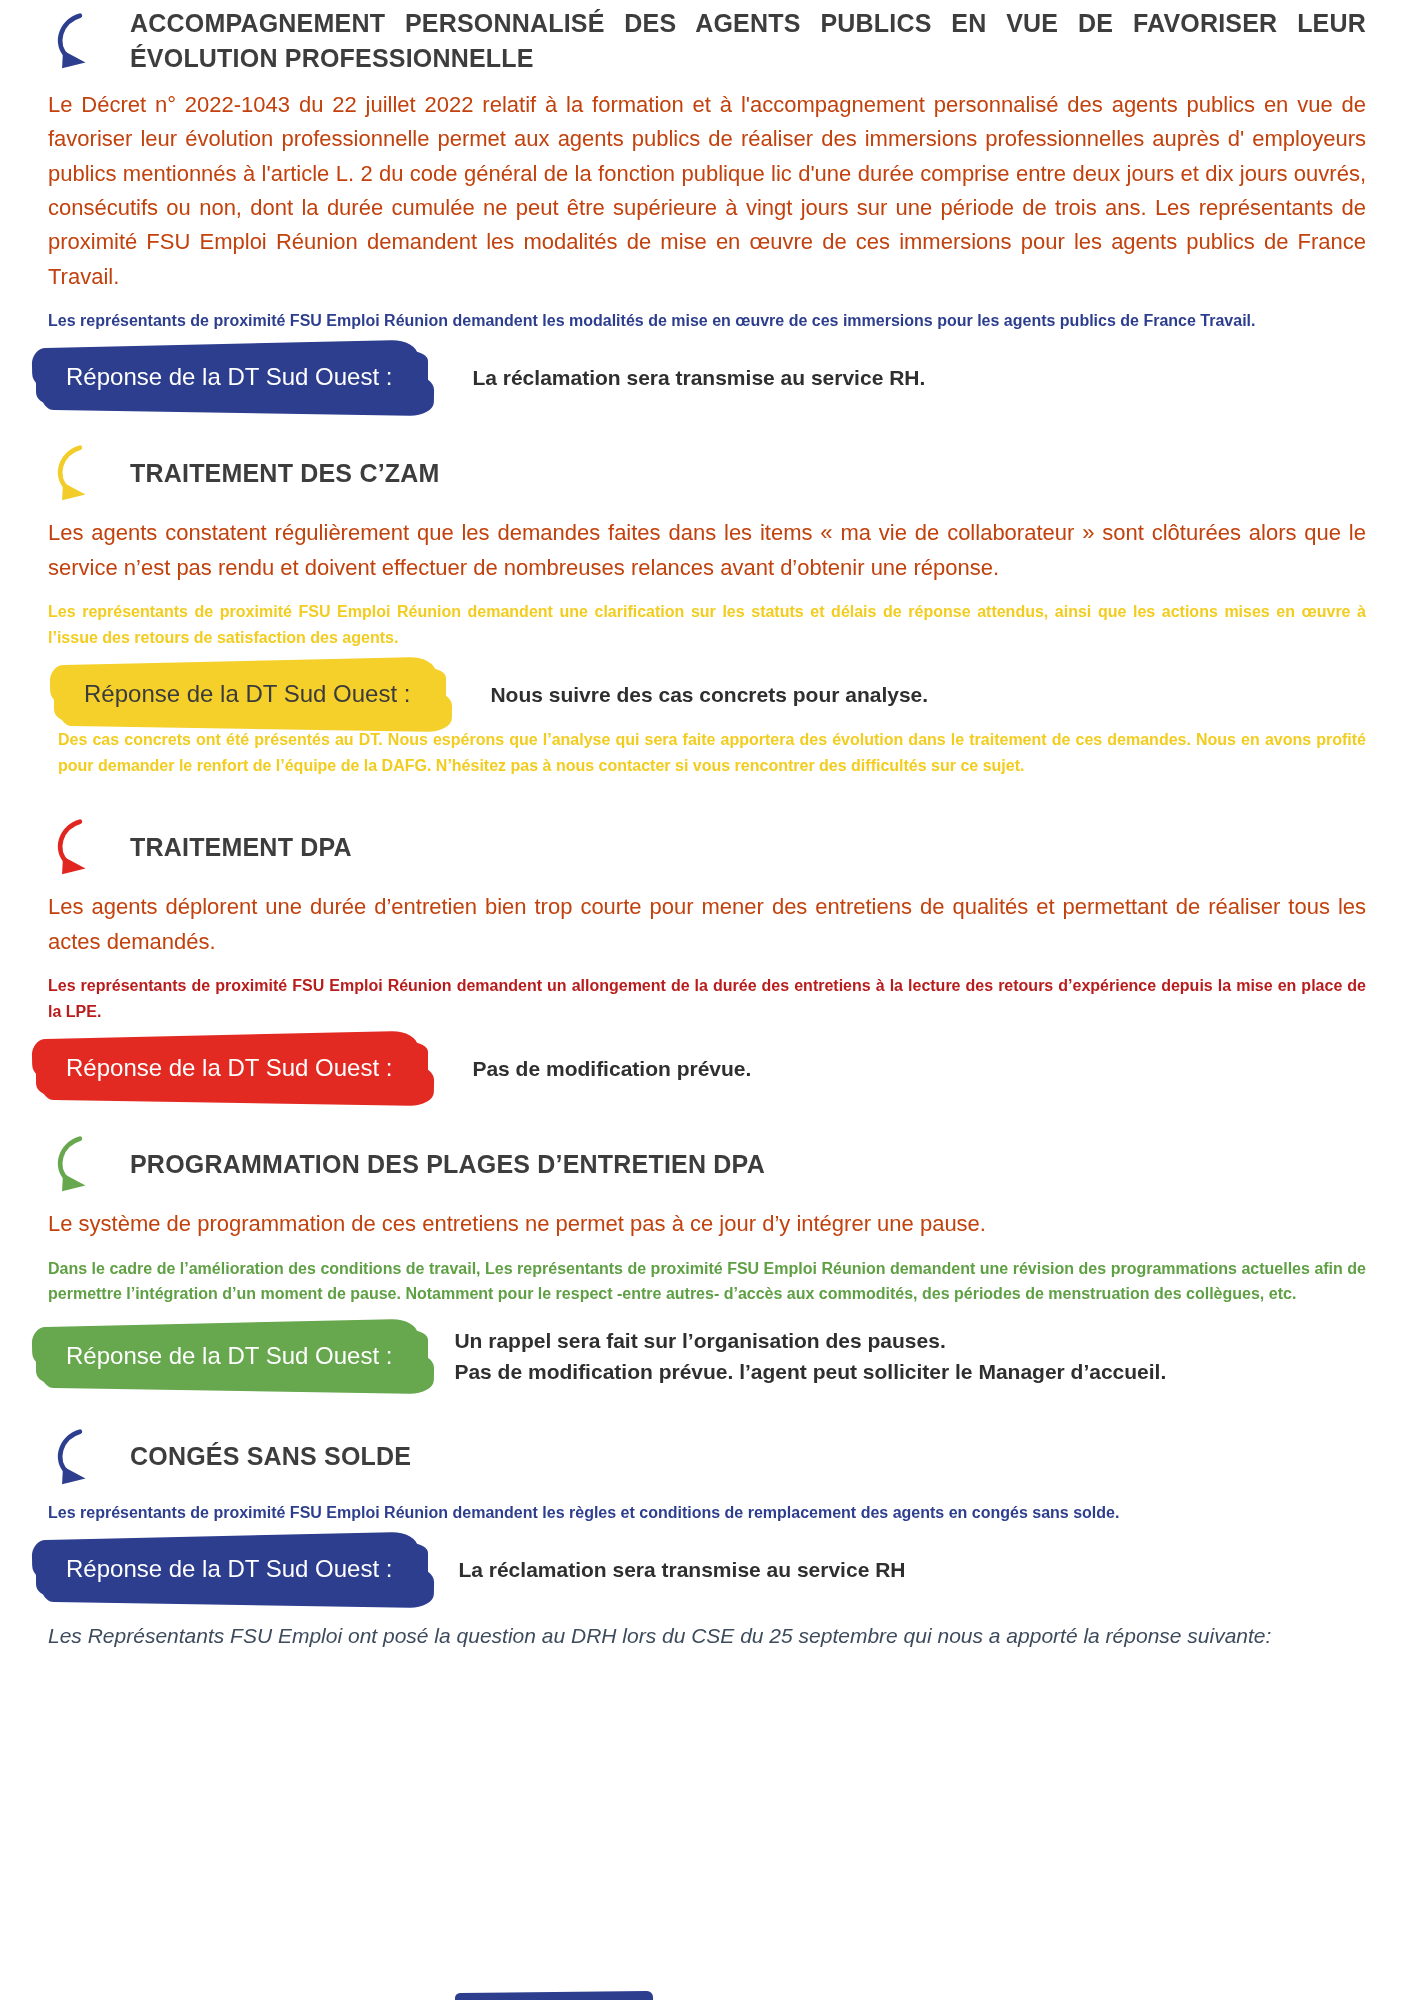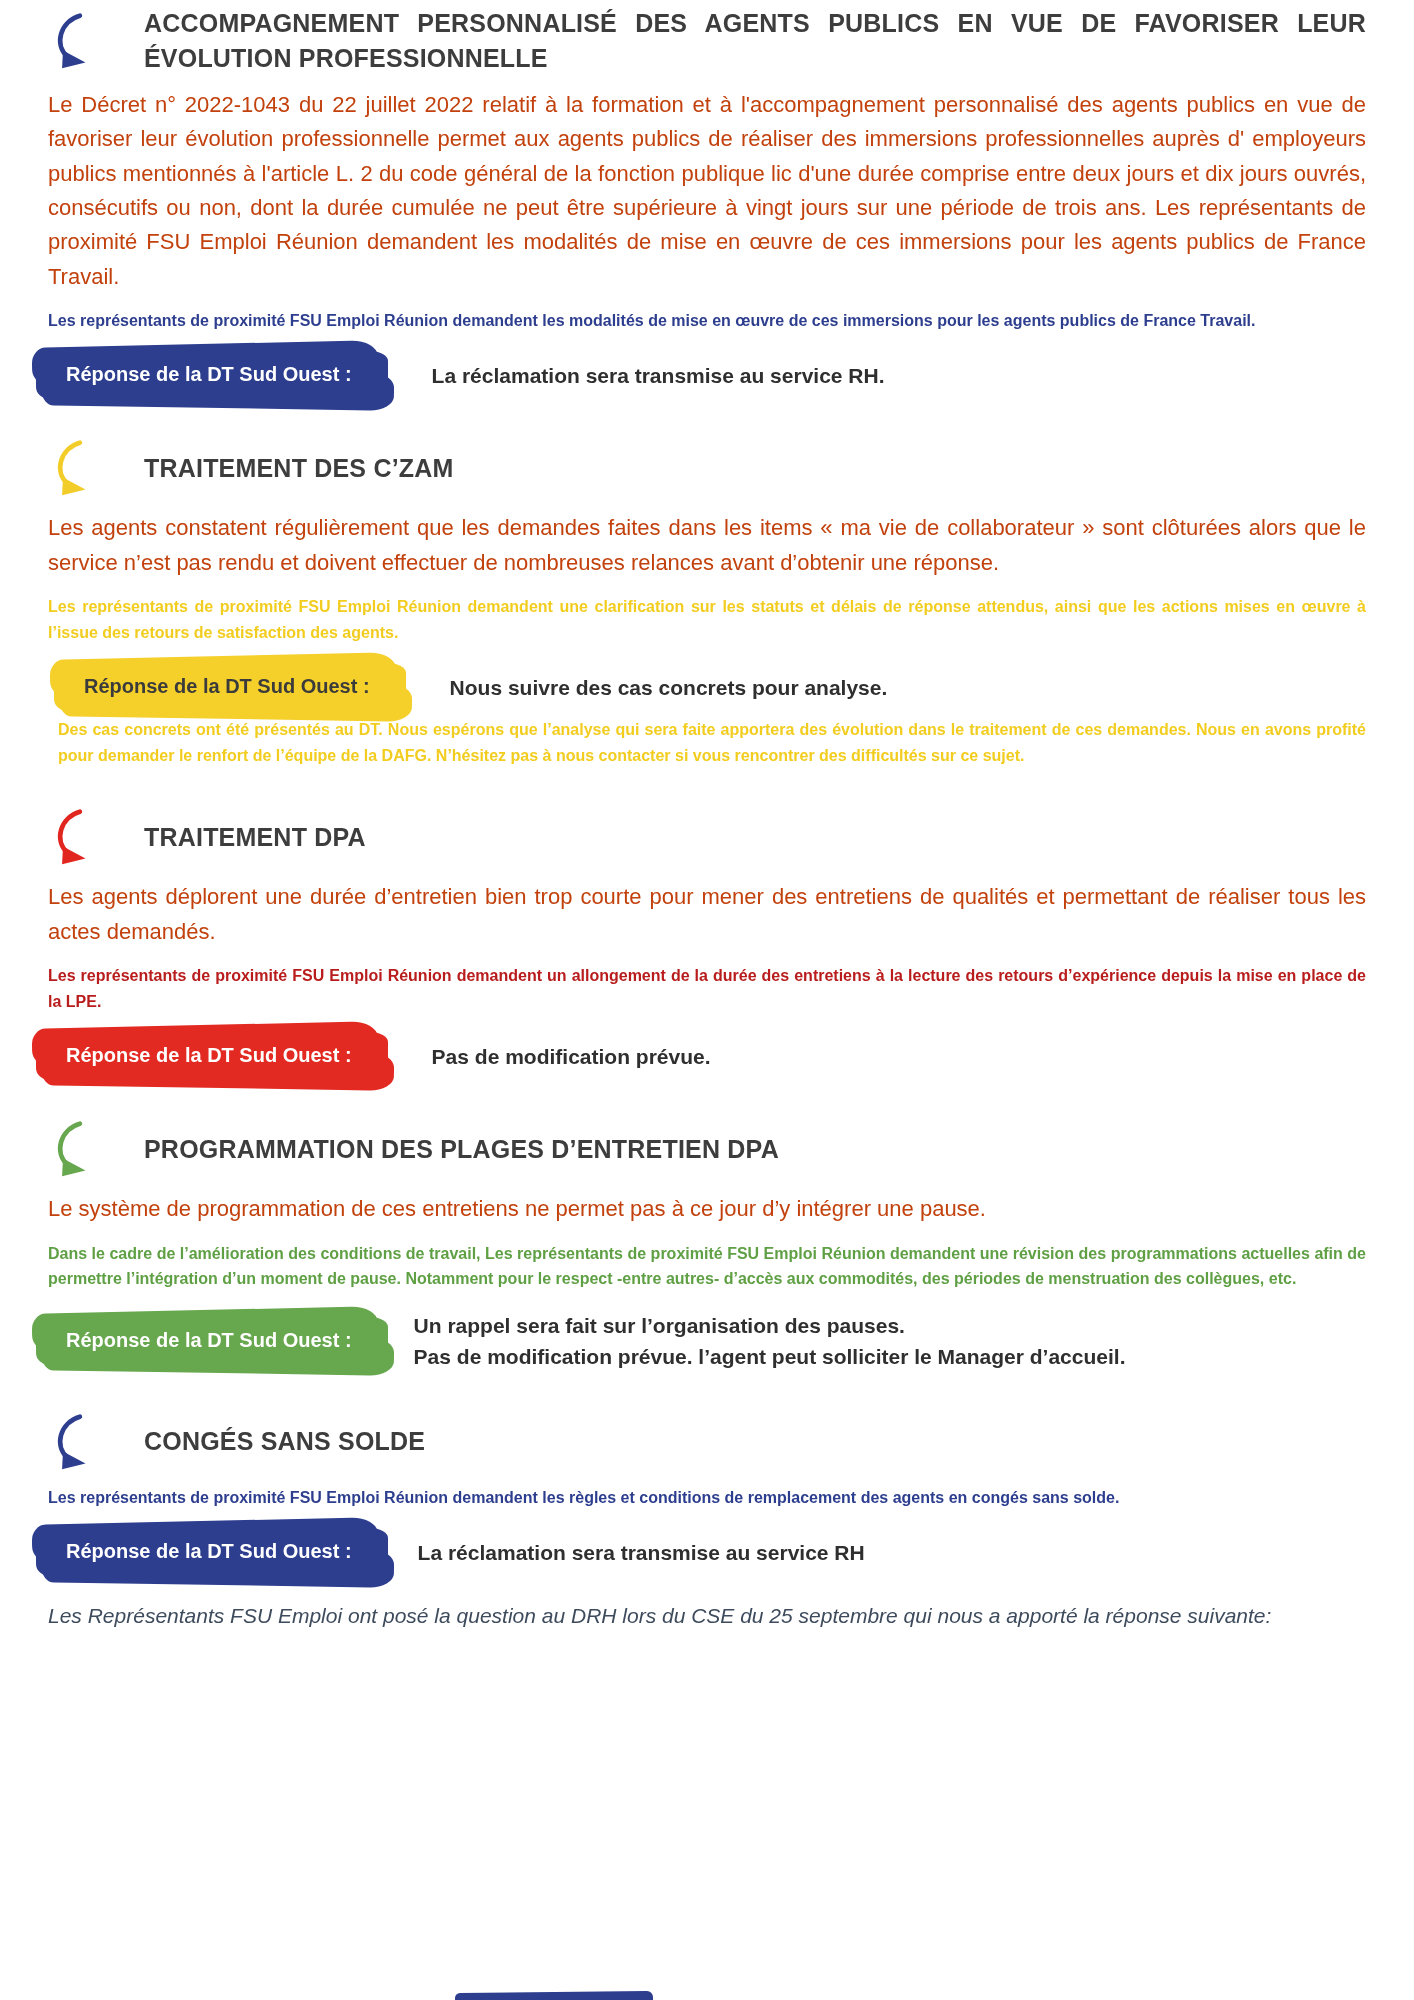--- a/index.html
+++ b/index.html
@@ -5,21 +5,21 @@
   html,body{margin:0;padding:0;}
   body{
     width:1414px;height:2000px;overflow:hidden;position:relative;
     background:#ffffff;
     font-family:"Liberation Sans","DejaVu Sans",sans-serif;
     -webkit-font-smoothing:antialiased;
   }
   main{padding:6px 48px 0 48px;position:relative;}
 
   
-  .sec-head{display:flex;align-items:center;gap:36px;margin:0 0 12px 0;}
+  .sec-head{display:flex;align-items:center;gap:22px;margin:0 0 12px 0;}
   .icon{width:60px;height:62px;flex:0 0 60px;}
   .icon svg{width:100%;height:100%;display:block;}
   .ic-blue{color:#2d3e8f;}
   .ic-yellow{color:#f2cd2a;}
   .ic-red{color:#e1251f;}
   .ic-green{color:#67a74e;}
   h2.heading{
     margin:0;font-size:25px;font-weight:700;line-height:1.4;
     color:#3d3d3d;text-align:justify;letter-spacing:.2px;flex:1;
   }
@@ -35,21 +35,21 @@
   }
   .t-blue{color:#2d3e8f;}
   .t-yellow{color:#f2cd1f;}
   .t-red{color:#b91c1c;}
   .t-green{color:#5fa044;}
 
   
   .resp-row{display:flex;align-items:center;gap:44px;margin:10px 0 38px -12px;}
   .brush{
     position:relative;z-index:1;display:inline-block;white-space:nowrap;
-    font-size:20px;font-weight:700;padding:12px 36px 13px 30px;
+    font-size:24px;font-weight:400;padding:12px 36px 13px 30px;
     border-radius:10px 18px 8px 14px / 22px 10px 20px 12px;
     background:var(--bc);
   }
   .brush::before,.brush::after{
     content:"";position:absolute;z-index:-1;background:var(--bc);
   }
   .brush::before{left:-4px;right:10px;top:-7px;bottom:36%;
     transform:rotate(-1.3deg);border-radius:14px 26px 8px 18px/16px;}
   .brush::after{left:6px;right:-6px;top:40%;bottom:-8px;
     transform:rotate(.9deg);border-radius:10px 20px 24px 12px/14px;}

